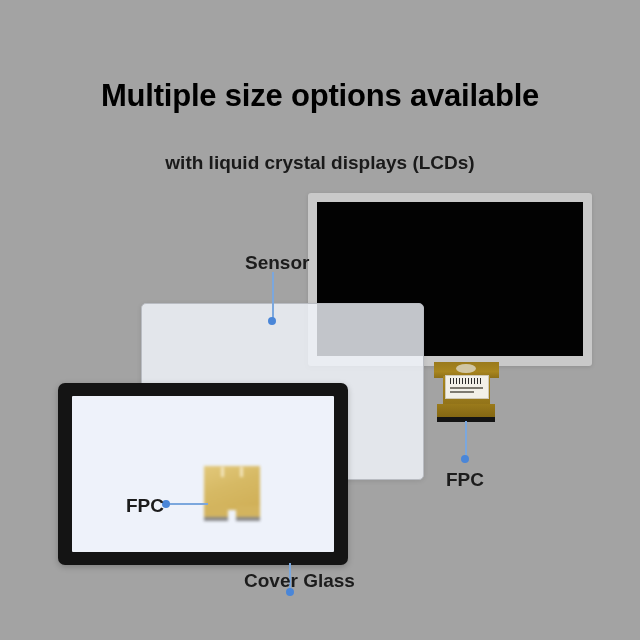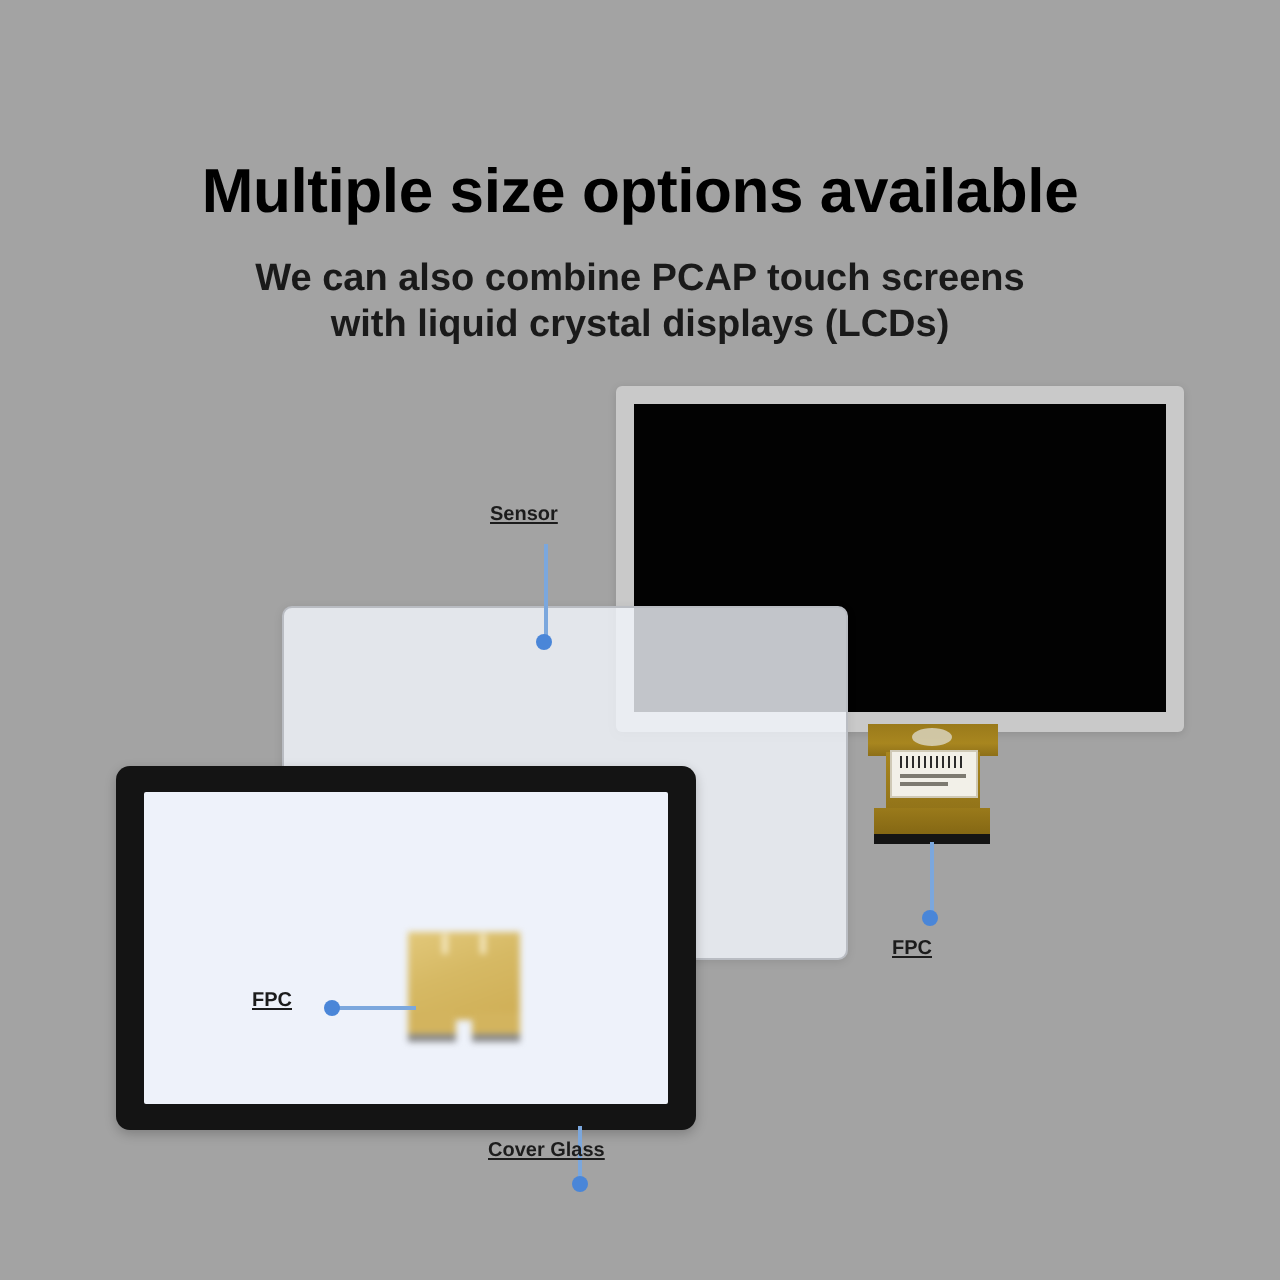--- a/index.html
+++ b/index.html
@@ -219,34 +219,32 @@
   }
   .dot {
     position: absolute;
     width: 8px;
     height: 8px;
     border-radius: 50%;
     background: #4a86d8;
   }
   .callout-label {
     position: absolute;
-    font-size: 10px;
+    font-size: 19px;
     font-weight: bold;
     color: #1c1c1c;
     white-space: nowrap;
-    text-decoration: underline;
   }
 </style>
 </head>
 <body>
 
 <div id="stage">
 
   <div class="title">Multiple size options available</div>
-  <div class="subtitle l1">We can also combine PCAP touch screens</div>
   <div class="subtitle l2">with liquid crystal displays (LCDs)</div>
 
   <div class="lcd">
     <div class="lcd-screen"></div>
   </div>
 
   <div class="lcd-fpc">
     <div class="fpc-wide-top">
       <div class="fpc-logo"></div>
     </div>

